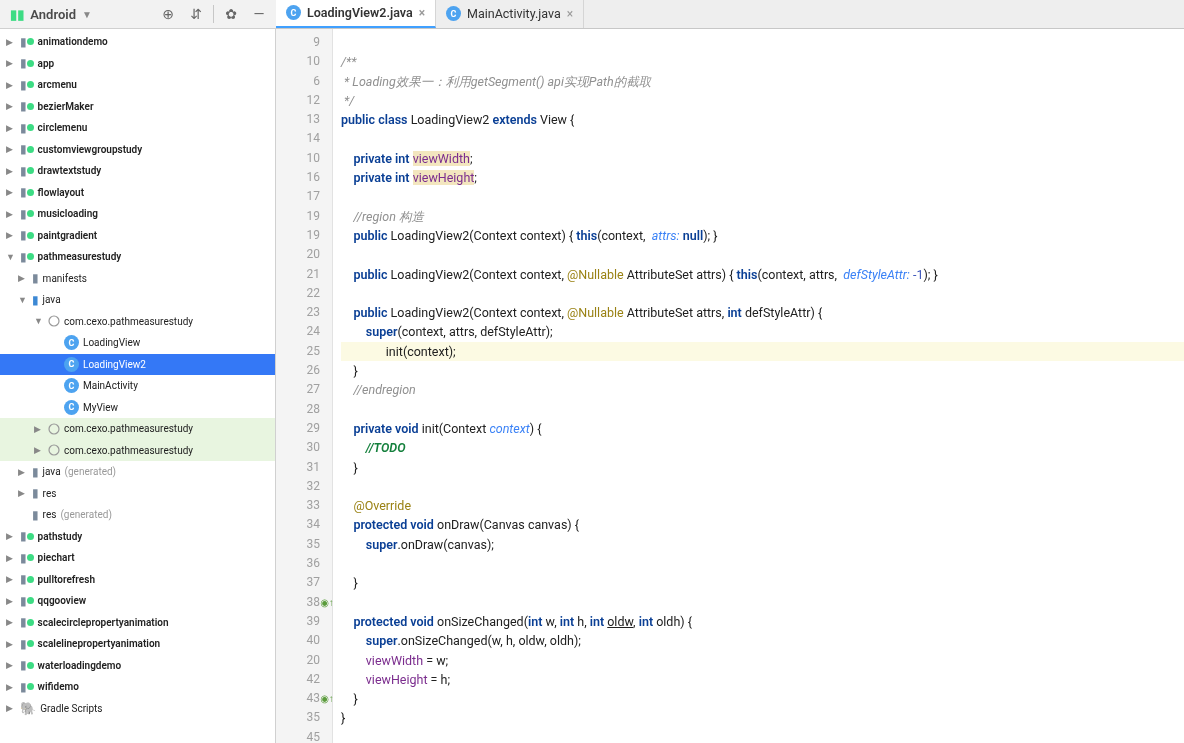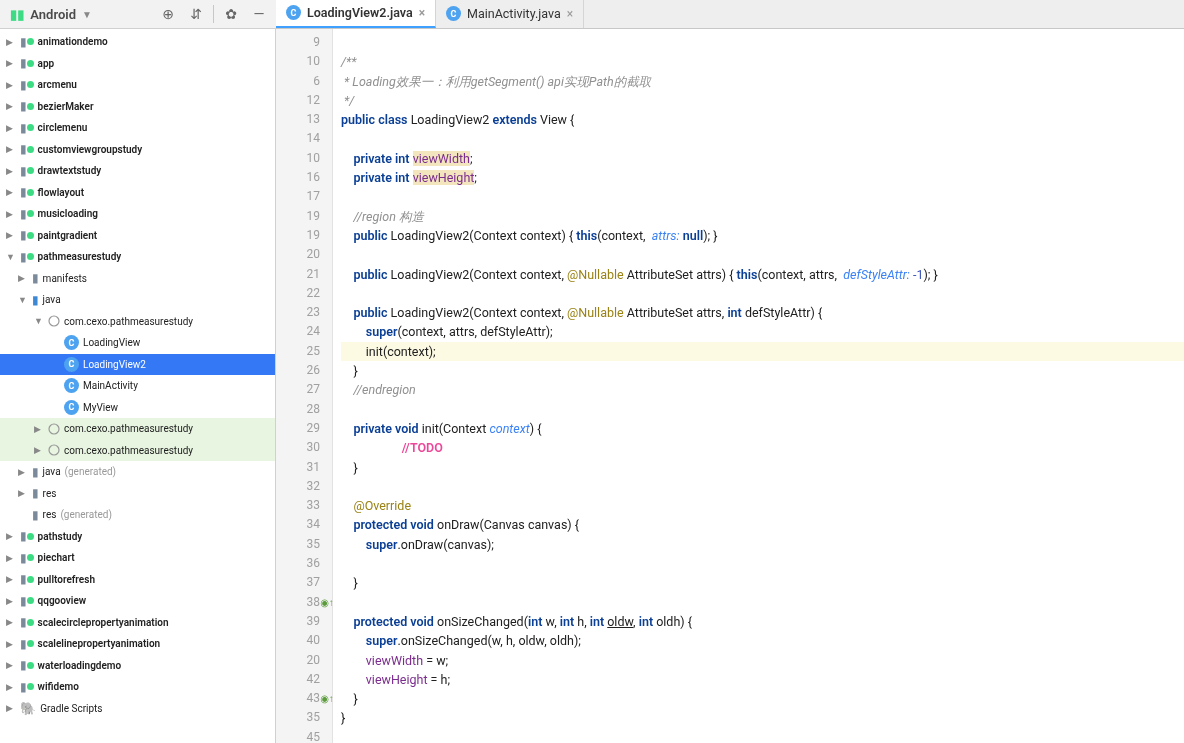--- a/index.html
+++ b/index.html
@@ -44,29 +44,29 @@
 
 
 .editor { flex: 1; display: flex; overflow: hidden; background: #fff; }
 .gutter { width: 57px; background: #f4f4f4; border-right: 1px solid #e2e2e2; text-align: right; padding-right: 12px; font-family: "JetBrains Mono", Menlo, Consolas, monospace; font-size: 12px; color: #a0a0a0; line-height: 19.3px; padding-top: 4px; user-select: none; position: relative; }
 .gutter-line { position: relative; }
 .gutter-mark { position: absolute; right: -12px; width: 10px; display: inline-flex; justify-content: center; }
 .ov-icon { color: #5a9b3b; font-size: 10px; }
 .code-area { flex: 1; overflow: auto; }
 .code { font-family: "JetBrains Mono", Menlo, Consolas, monospace; font-size: 12.5px; line-height: 19.3px; padding: 4px 0 4px 8px; white-space: pre; }
 .code-line { display: block; }
-.hl-line { background: #fcfae3; }
+.hl-line { background: #fcfae3; padding-left: 20px; }
 .kw { color: #0a3f95; font-weight: 600; }
 .com { color: #909090; font-style: italic; }
 .ann { color: #9a8214; }
 .field { color: #7b2d8e; }
 .hlfield { background: #f3e6bf; color: #7b2d8e; }
 .param { color: #3b82f6; font-style: italic; }
 .num { color: #3c55bb; }
-.todo { color: #ec4899; font-weight: 600; margin-left: 36px; }
+.todo { color: #15803d; font-style: italic; font-weight: 600; }
 
 svg { display: block; }
 </style>
 </head>
 <body>
 
 <div class="container">
 
   <div style="display:flex;">
     <div class="topbar" style="width:276px;">

